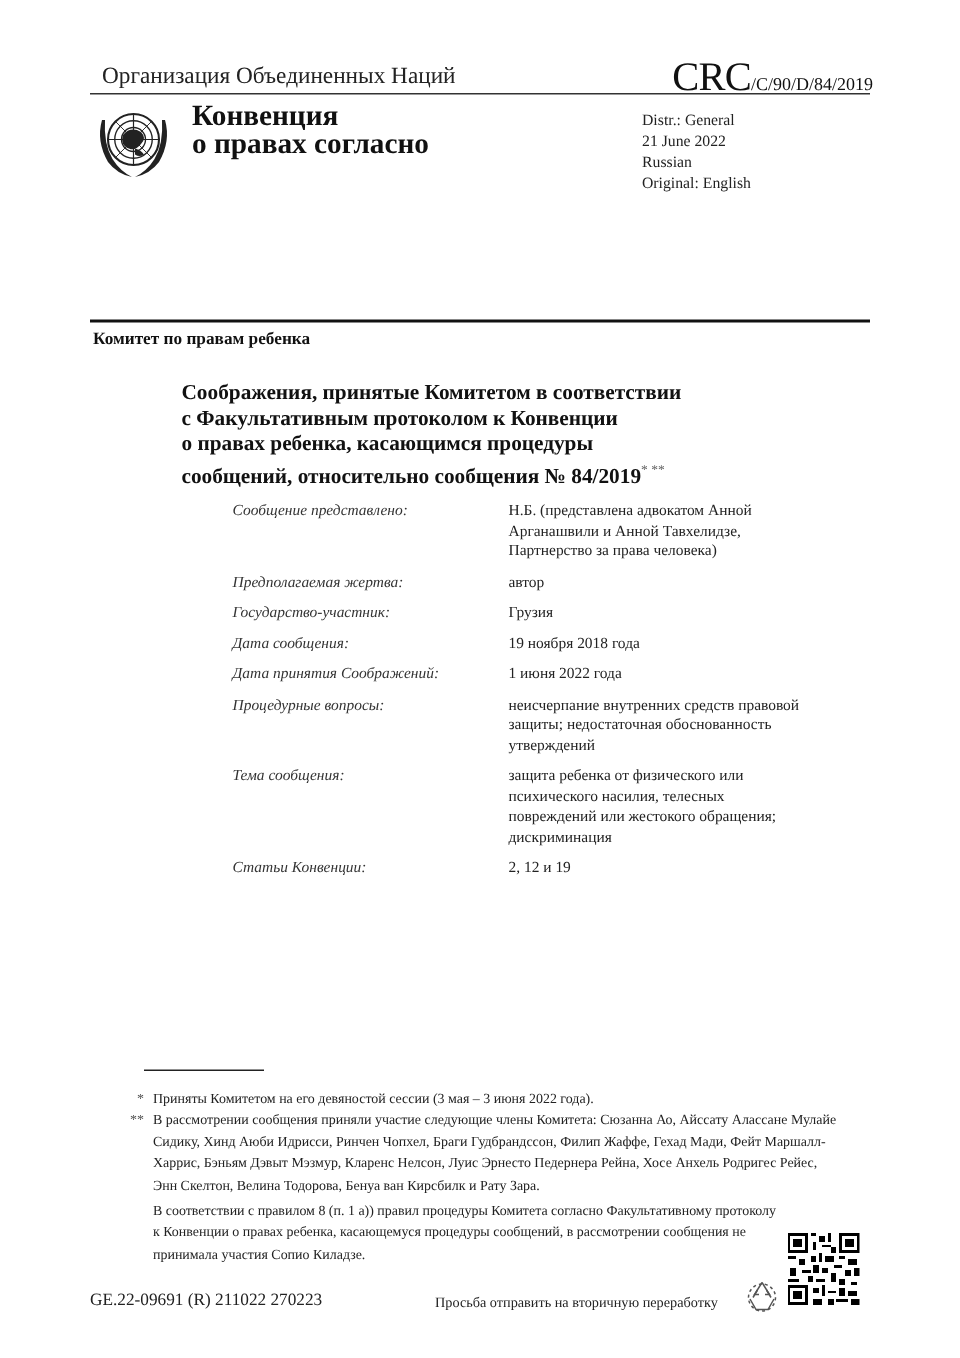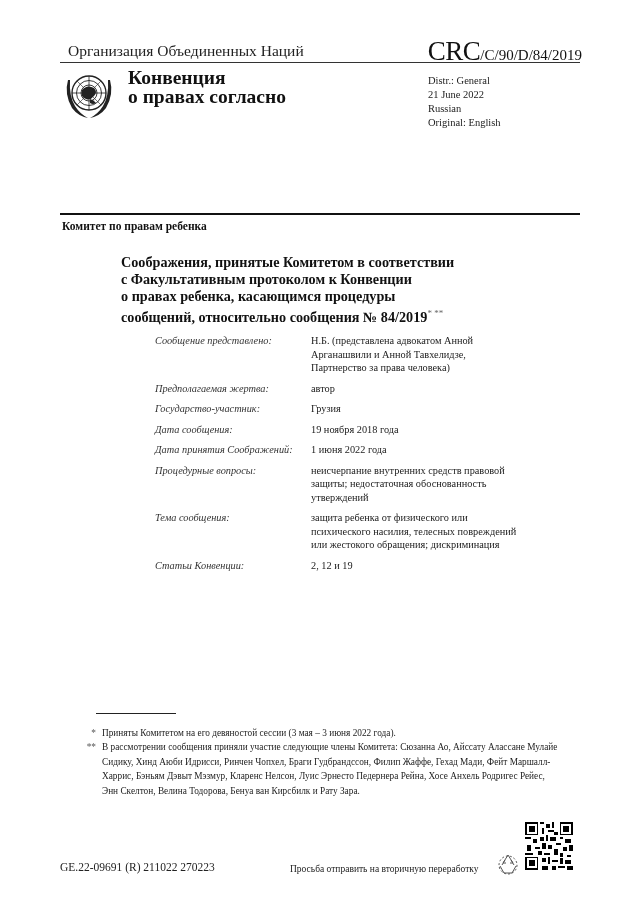--- a/index.html
+++ b/index.html
@@ -2,31 +2,31 @@
 <html><head>
 <meta charset="utf-8">
 <style>
   html, body { margin:0; padding:0; background:#ffffff; }
   body { width:640px; height:905px; position:relative; overflow:hidden;
          font-family:"Liberation Serif", "DejaVu Serif", serif; color:#111; }
   .abs { position:absolute; }
   .org-name { left:68px; top:42px; font-size:15.5px; color:#222; white-space:nowrap; }
   .symbol { right:58px; top:36px; white-space:nowrap; color:#111; }
   .symbol .big { font-size:27px; letter-spacing:-0.5px;font-family:Liberation Serif, serif; }
-  .symbol .small { font-size:15px; }
+  .symbol .small { font-size:12px; }
   .rule-top { left:60px; top:62px; width:520px; height:1px; background:#333; }
   .logo { left:60px; top:66px; width:58px; height:58px; }
   .conv-title { left:128px; top:68px; font-size:19.5px; font-weight:bold; line-height:19px; color:#111; }
   .distr { left:428px; top:74px; font-size:10.5px; line-height:14px; color:#222; }
   .rule-thick { left:60px; top:213px; width:520px; height:2px; background:#111; }
   .committee { left:62px; top:220px; font-size:11.5px; font-weight:bold; color:#111; }
   .main-title { left:121px; top:254px; width:420px; font-size:14.2px; font-weight:bold; line-height:17px; color:#111; }
   .main-title sup { font-size:9px; font-weight:normal; color:#666; vertical-align:super; }
   .meta { left:155px; top:334px; width:380px; font-size:10.3px; }
-  .meta-row { display:flex; margin-bottom:7px; line-height:13.5px; }
+  .meta-row { display:flex; margin-bottom:7px; line-height:13.5px;gap:28px; }
   .meta-label { width:156px; font-style:italic; color:#333; flex:none; }
   .meta-value { width:212px; color:#222; }
   .fn-rule { left:96px; top:713px; width:80px; height:1px; background:#222; }
   .footnotes { left:80px; top:726px; width:480px; font-size:9.3px; line-height:14.4px; color:#222; }
   .fn { display:flex; }
   .fn-mark { width:16px; text-align:right; padding-right:6px; flex:none; color:#555; }
   .fn-text { flex:1; }
   .fn-para { margin-top:3px; padding-left:22px; }
   .job { left:60px; top:861px; font-size:11.5px; color:#222; white-space:nowrap; }
   .recycle { left:290px; top:864px; font-size:9.5px; color:#222; white-space:nowrap; }
@@ -121,20 +121,21 @@
 <div class="abs fn-rule"></div>
 <div class="abs footnotes">
   <div class="fn">
     <span class="fn-mark">*</span>
     <span class="fn-text">Приняты Комитетом на его девяностой сессии (3 мая – 3 июня 2022 года).</span>
   </div>
   <div class="fn">
     <span class="fn-mark">**</span>
     <span class="fn-text">В рассмотрении сообщения приняли участие следующие члены Комитета: Сюзанна Ао, Айссату Алассане Мулайе Сидику, Хинд Аюби Идрисси, Ринчен Чопхел, Браги Гудбрандссон, Филип Жаффе, Гехад Мади, Фейт Маршалл-Харрис, Бэньям Дэвыт Мэзмур, Кларенс Нелсон, Луис Эрнесто Педернера Рейна, Хосе Анхель Родригес Рейес, Энн Скелтон, Велина Тодорова, Бенуа ван Кирсбилк и Рату Зара.</span>
   </div>
+  <div class="fn-para" style="width:420px;">В соответствии с правилом 8 (п. 1 a)) правил процедуры Комитета согласно Факультативному протоколу к Конвенции о правах ребенка, касающемуся процедуры сообщений, в рассмотрении сообщения не принимала участия Сопио Киладзе.</div>
 </div>
 
 <div class="abs job">GE.22-09691  (R)  211022  270223</div>
 <div class="abs recycle">Просьба отправить на вторичную переработку</div>
 
 <svg class="abs recycle-icon" viewBox="0 0 24 26">
   <g fill="none" stroke="#555" stroke-width="1">
     <path d="M12 3 L17 11 L14 11"></path>
     <path d="M12 3 L7 11 L10 11"></path>
     <path d="M4 14 L8 21 L12 21"></path>

